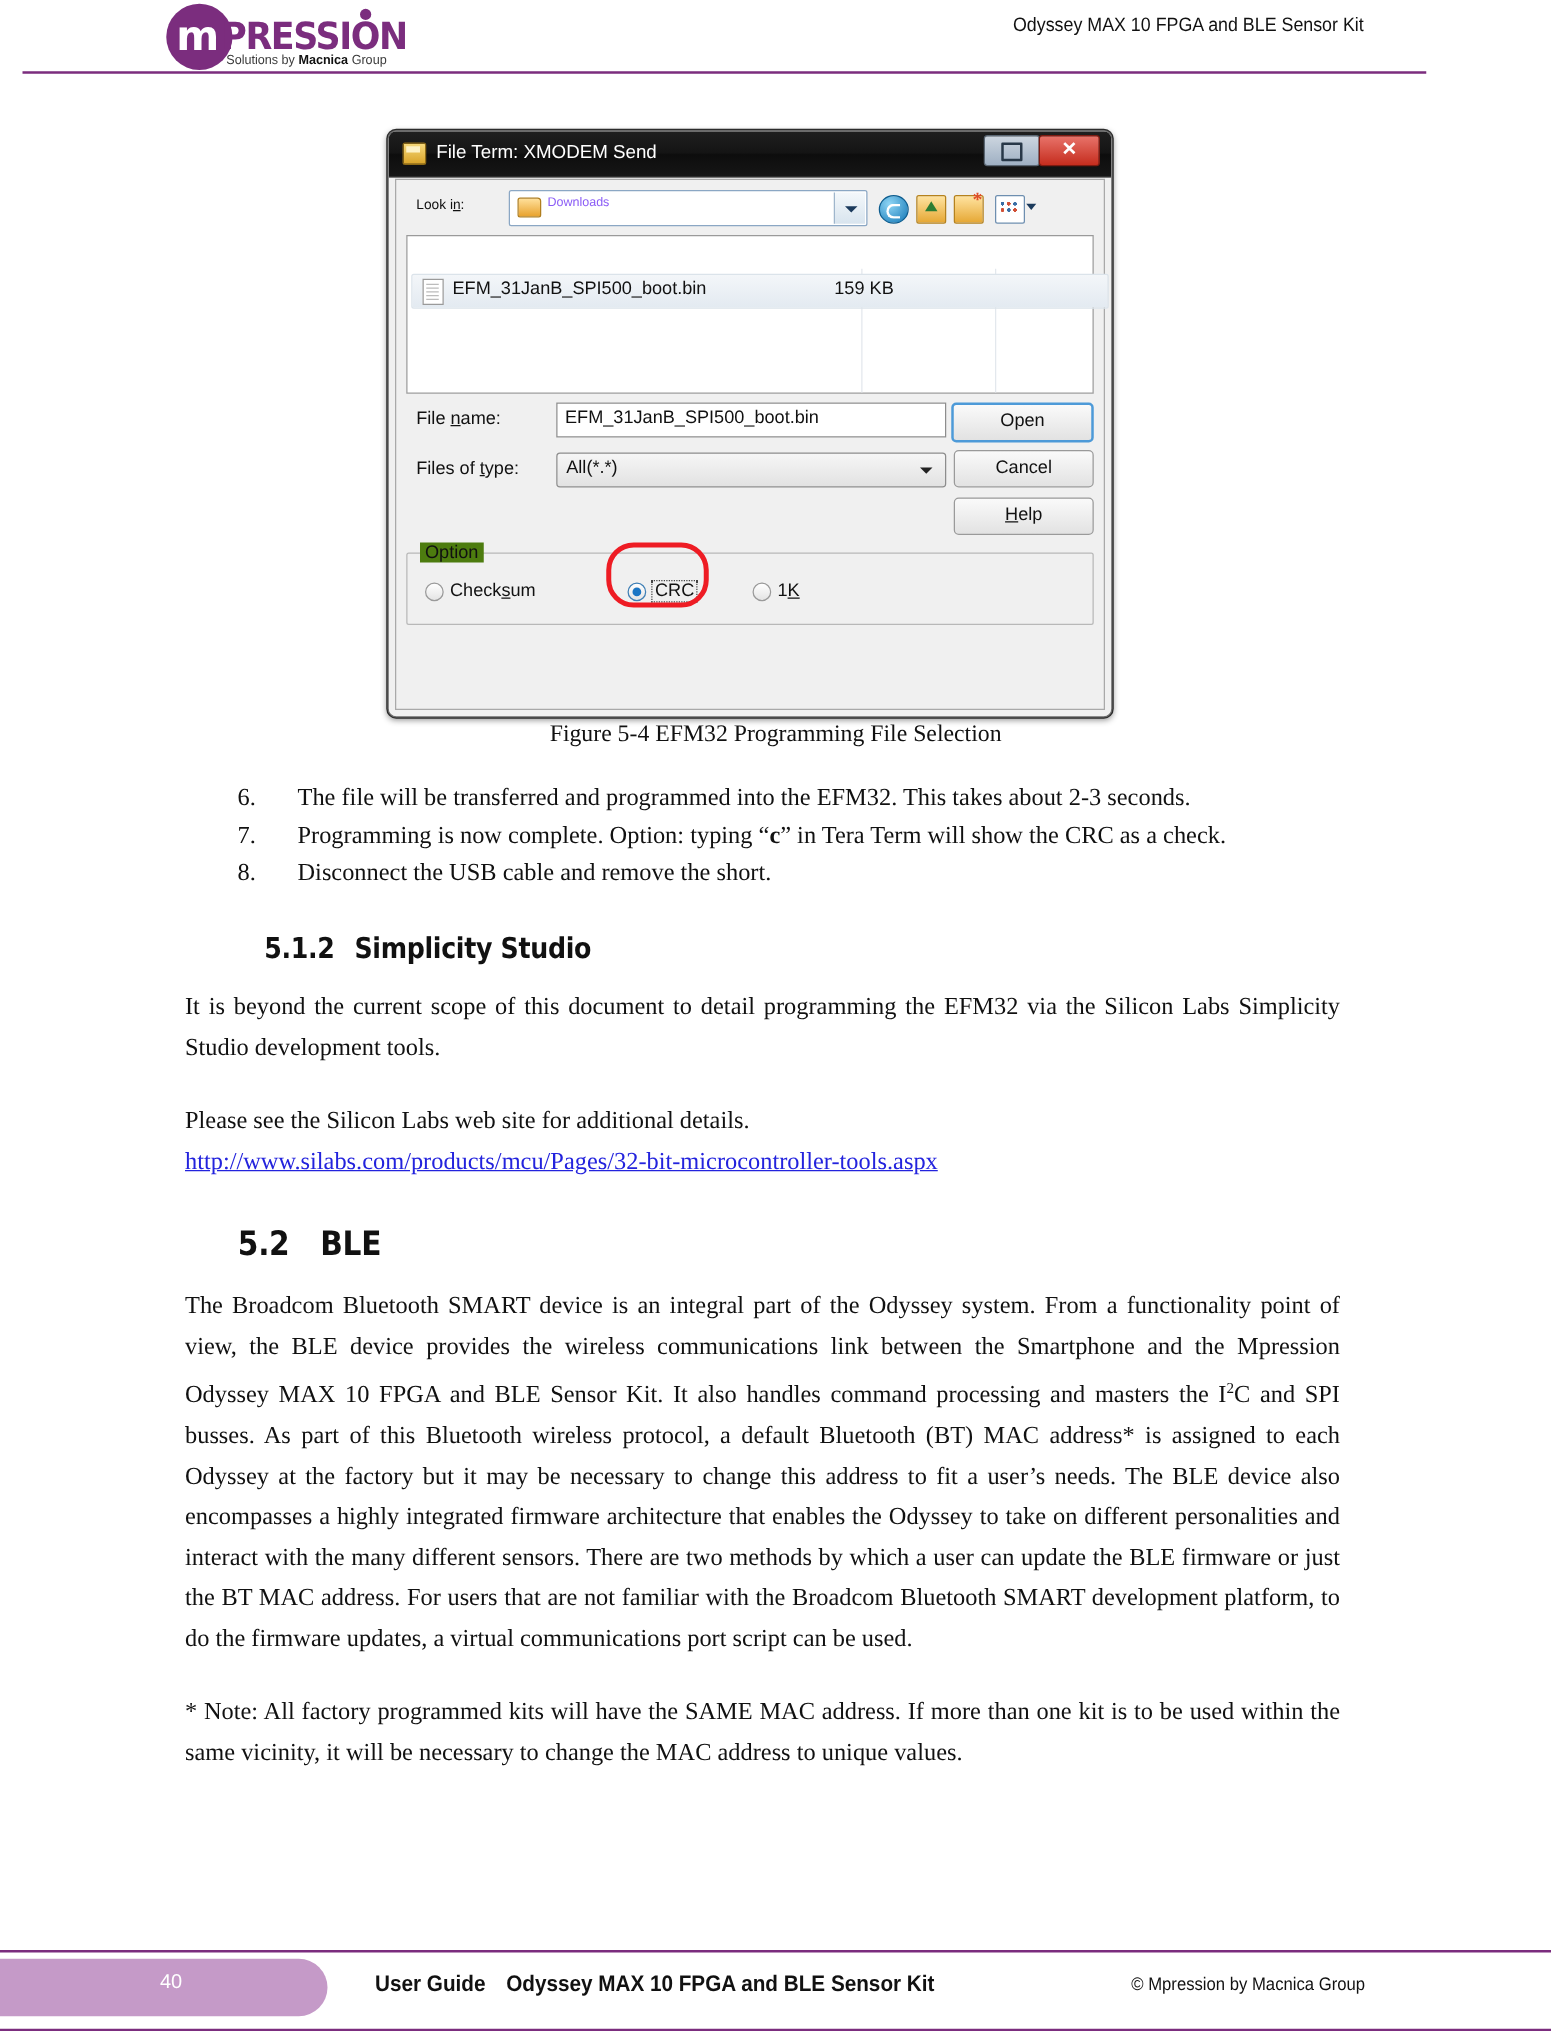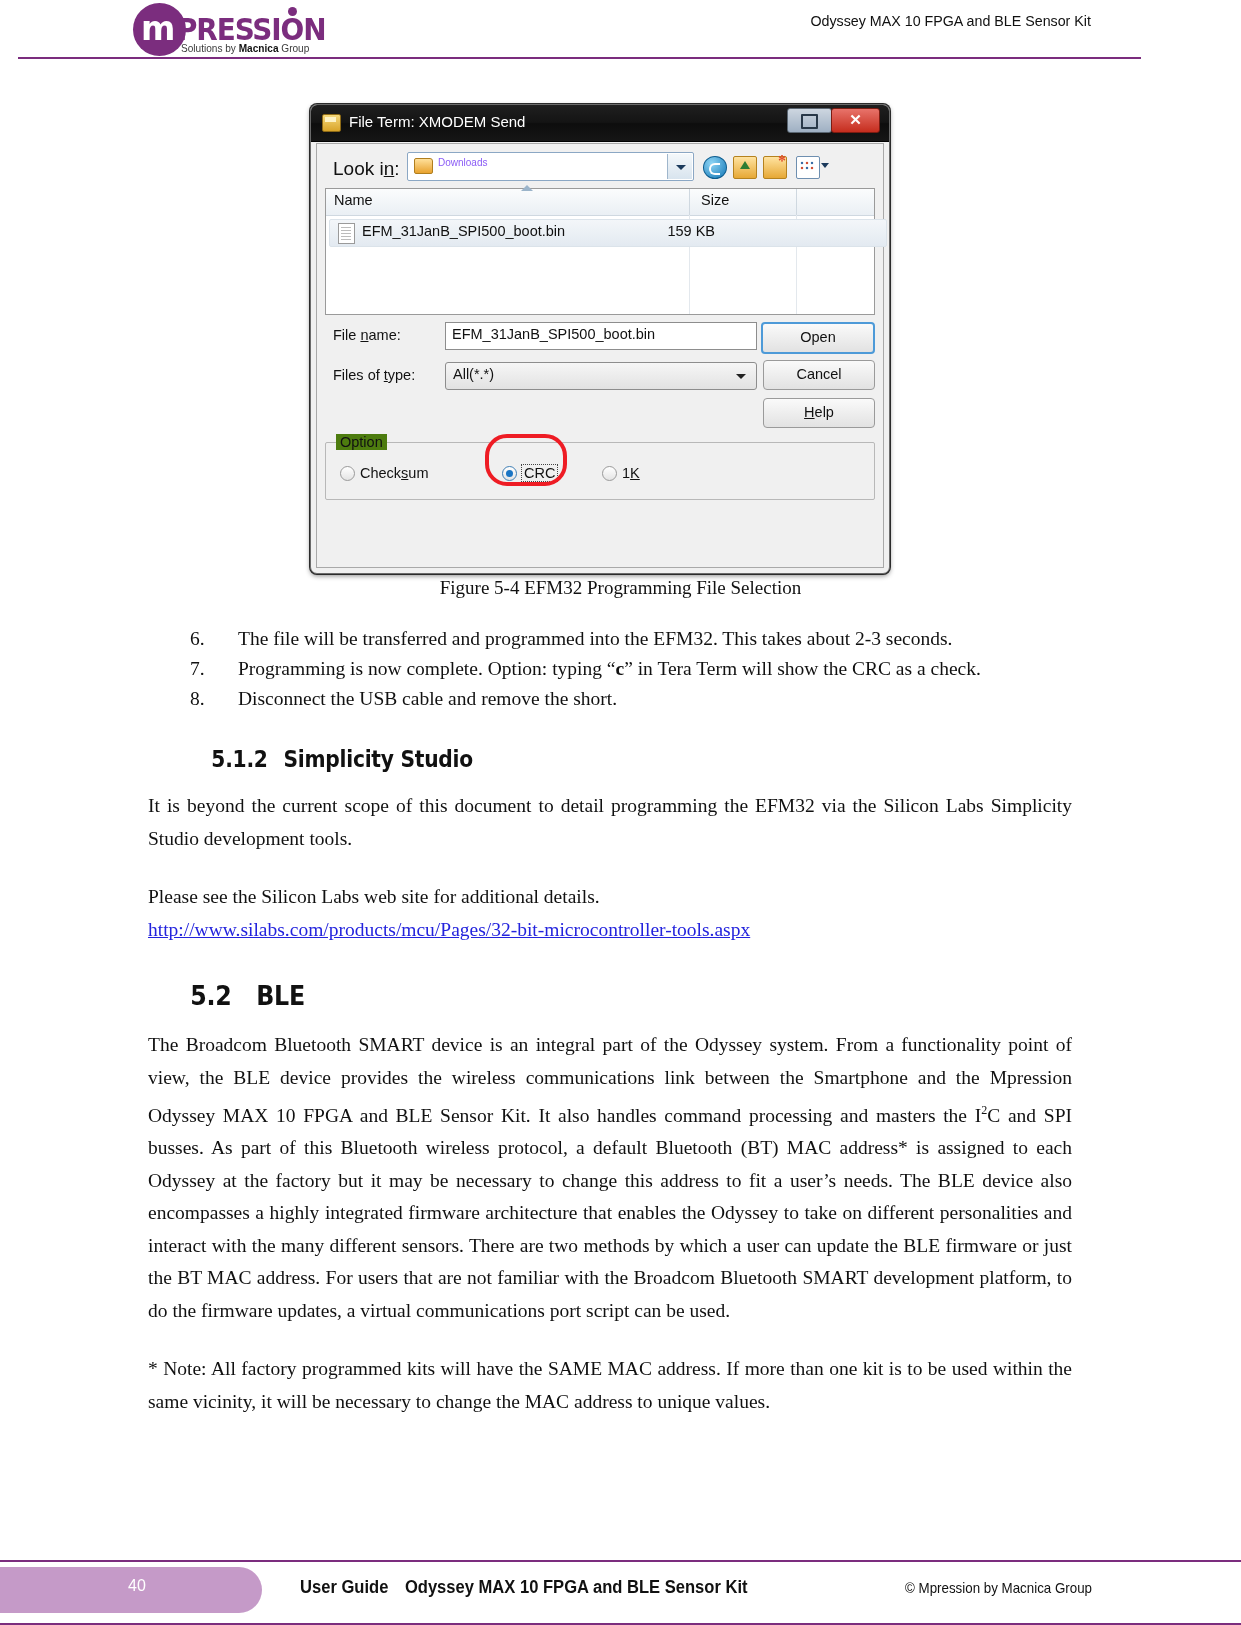--- a/index.html
+++ b/index.html
@@ -111,21 +111,21 @@
   .dlg-body{
     position:absolute;left:5px;right:5px;top:38px;bottom:5px;
     background:#f0f0f0;
     border:1px solid #a9a9a9;
   }
   .lookin-row{
     position:absolute;left:8px;top:8px;right:8px;height:30px;
   }
   .lookin-label{
     position:absolute;left:8px;top:6px;
-    font-family:"Liberation Sans", sans-serif;font-size:19px;color:#111;
+    font-family:"Liberation Sans", sans-serif;font-size:11px;color:#111;
   }
   .lookin-label u{text-decoration:underline;}
   .lookin-combo{
     position:absolute;left:82px;top:0;width:285px;height:27px;
     background:#ffffff;border:1px solid #8ba7c4;border-radius:2px;
   }
   .folder-ico{
     position:absolute;left:6px;top:5px;width:17px;height:14px;
     background:linear-gradient(to bottom,#ffe09a,#e8a22e);
     border:1px solid #b07e1e;border-radius:2px 3px 2px 2px;
@@ -413,27 +413,20 @@
         <div class="tb-icons">
           <div class="tb-ico ico-back"></div>
           <div class="tb-ico ico-up"></div>
           <div class="tb-ico ico-new"></div>
           <div class="tb-ico ico-views"></div>
           <div class="views-caret"></div>
         </div>
       </div>
 
       <div class="listview">
-        <div class="lv-head">
-          <div class="lv-th lv-th-name">Name</div>
-          <div class="lv-sort"></div>
-          <div class="lv-sep" style="left:363px"></div>
-          <div class="lv-th lv-th-size">Size</div>
-          <div class="lv-sep" style="left:470px"></div>
-        </div>
         <div class="lv-col-line" style="left:363px"></div>
         <div class="lv-col-line" style="left:470px"></div>
         <div class="lv-row">
           <div class="lv-file-ico"></div>
           <div class="lv-file-name">EFM_31JanB_SPI500_boot.bin</div>
           <div class="lv-file-size">159 KB</div>
         </div>
       </div>
 
       <div class="fn-row">

